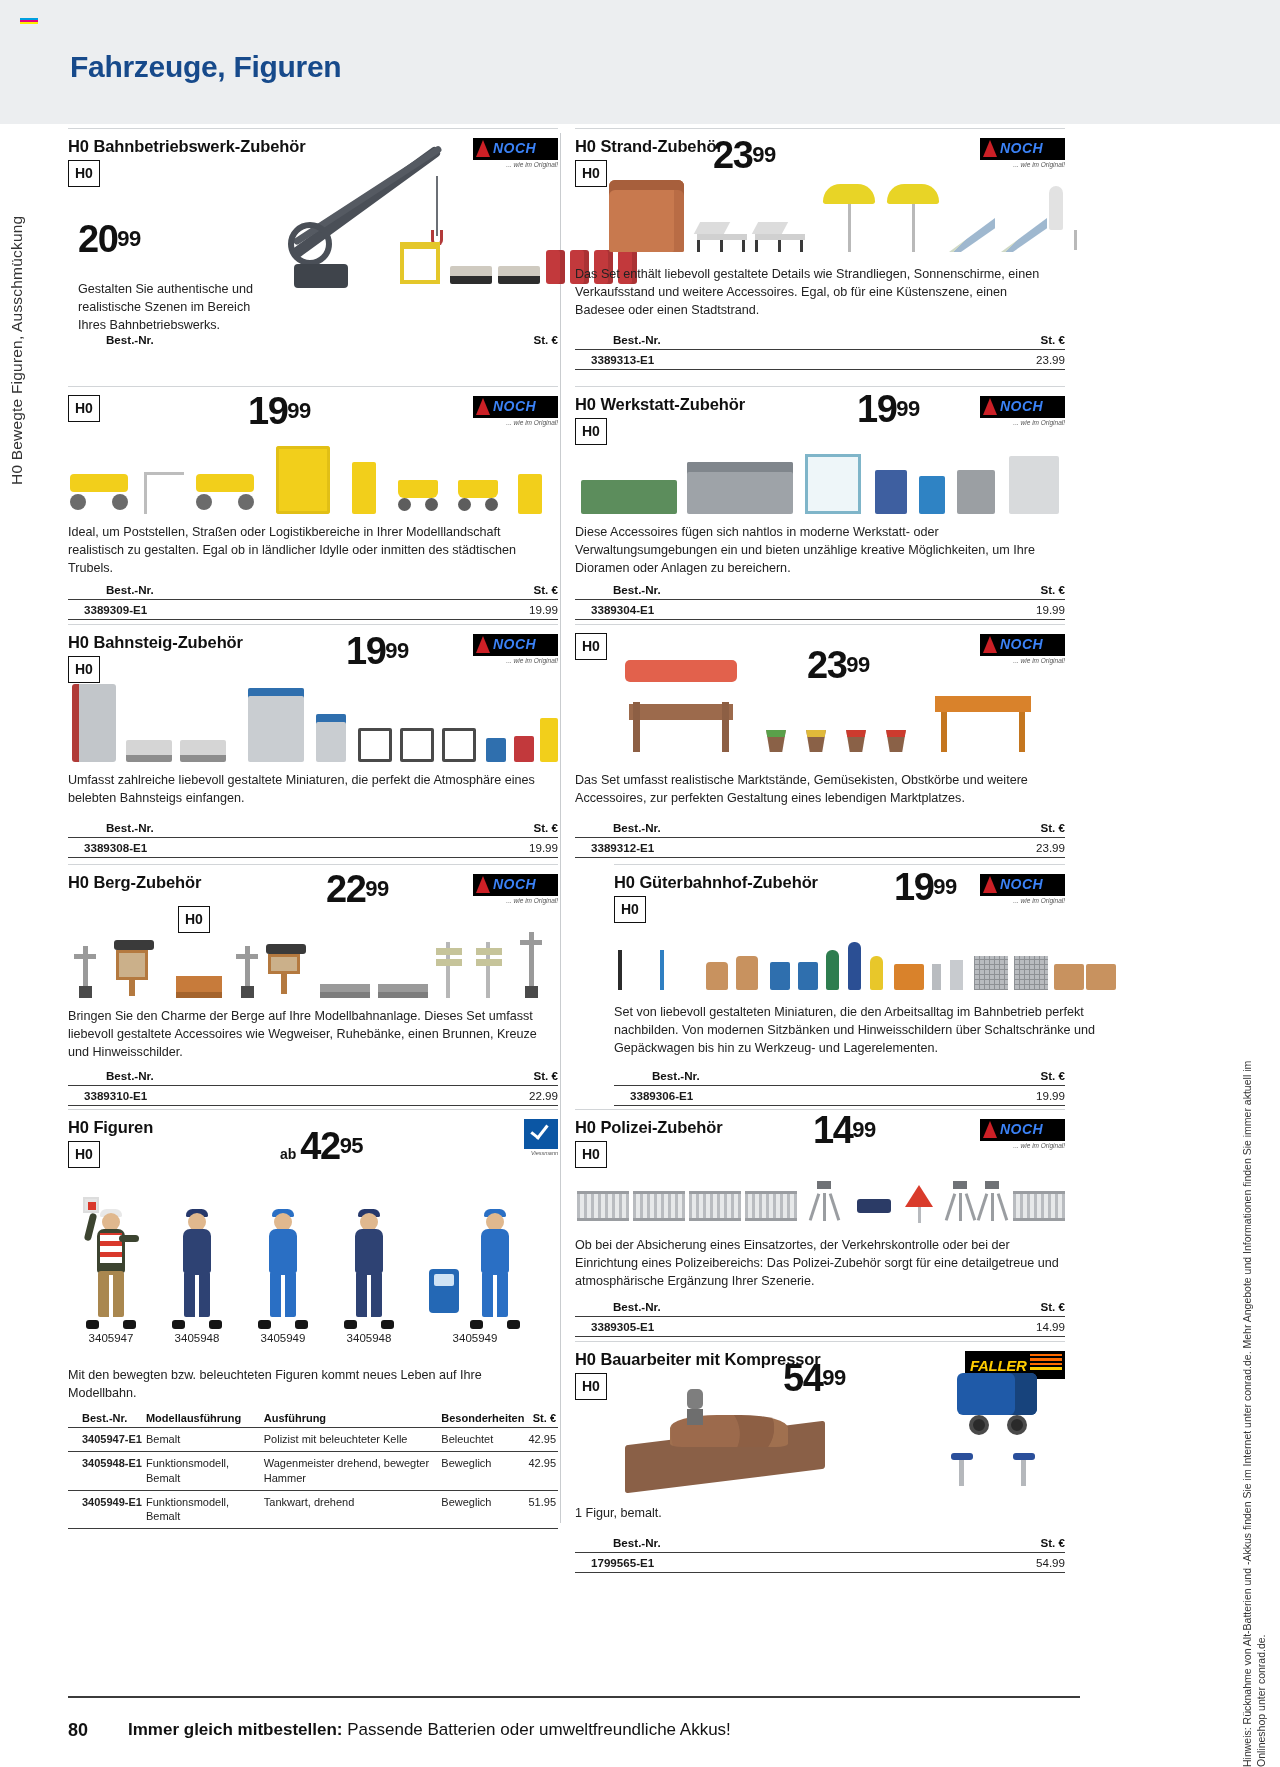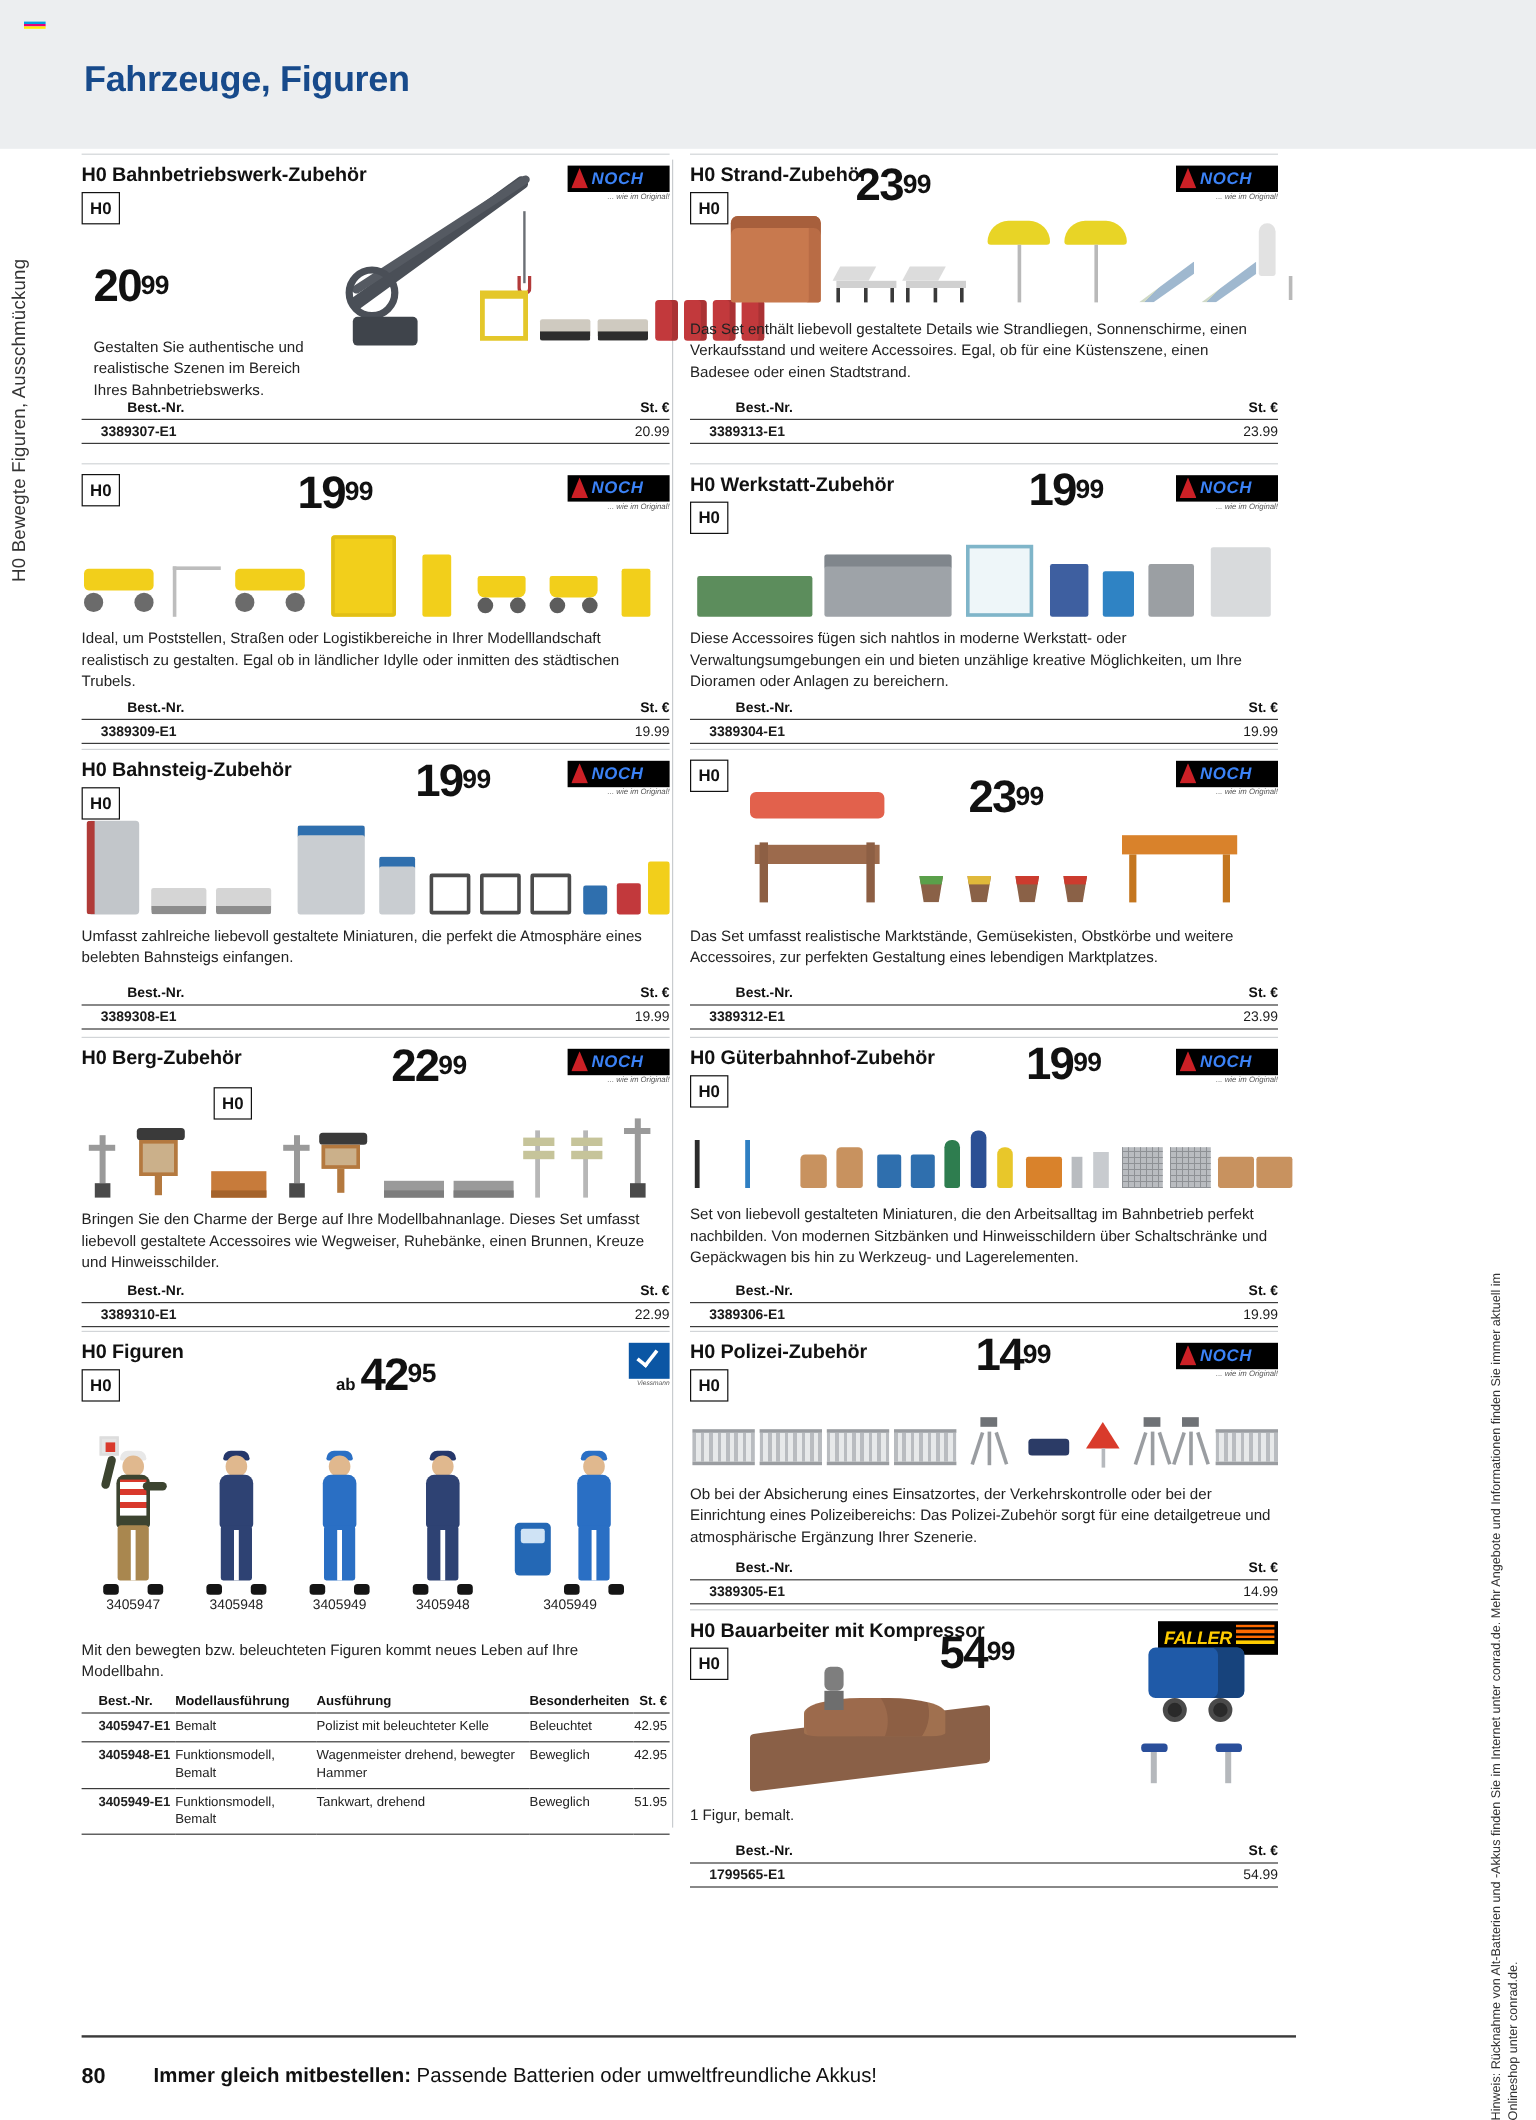--- a/index.html
+++ b/index.html
@@ -343,24 +343,20 @@
         <div class="barrel" style="position:absolute; left:392px; bottom:4px;"></div>
         <div class="barrel" style="position:absolute; left:416px; bottom:4px;"></div>
         <div class="barrel" style="position:absolute; left:440px; bottom:4px;"></div>
       </div>
       <div style="position:absolute; left:10px; top:147px; width:200px;" class="desc">Gestalten Sie authentische und realistische Szenen im Bereich Ihres Bahnbetriebswerks.</div>
       <div class="ordertab" style="position:absolute; left:0; top:196px; width:100%;">
         <div class="hdr">
             <span class="bn">Best.-Nr.</span>
             <span>St. €</span>
           </div>
-        <div class="row">
-            <span class="bn">3389307-E1</span>
-            <span class="pr">20.99</span>
-          </div>
       </div>
     </div>
 
     <div class="product" style="height:238px;">
       <div class="rule-top"></div>
       <div class="scale-badge">H0</div>
       <div class="brand">
         <div class="brand-noch">
             <div class="flame"></div>
             <div class="nochtxt">NOCH</div>
@@ -789,21 +785,21 @@
             <span class="bn">Best.-Nr.</span>
             <span>St. €</span>
           </div>
         <div class="row">
             <span class="bn">3389312-E1</span>
             <span class="pr">23.99</span>
           </div>
       </div>
     </div>
 
-    <div class="product" style="height:245px;">
+    <div class="product" style="height:245px;margin-left:39px;">
       <div class="rule-top"></div>
       <div class="prod-title">H0 Güterbahnhof-Zubehör</div>
       <div class="scale-badge">H0</div>
       <div class="brand">
         <div class="brand-noch">
             <div class="flame"></div>
             <div class="nochtxt">NOCH</div>
           </div>
         <div class="brand-sub">... wie im Original!</div>
       </div>

